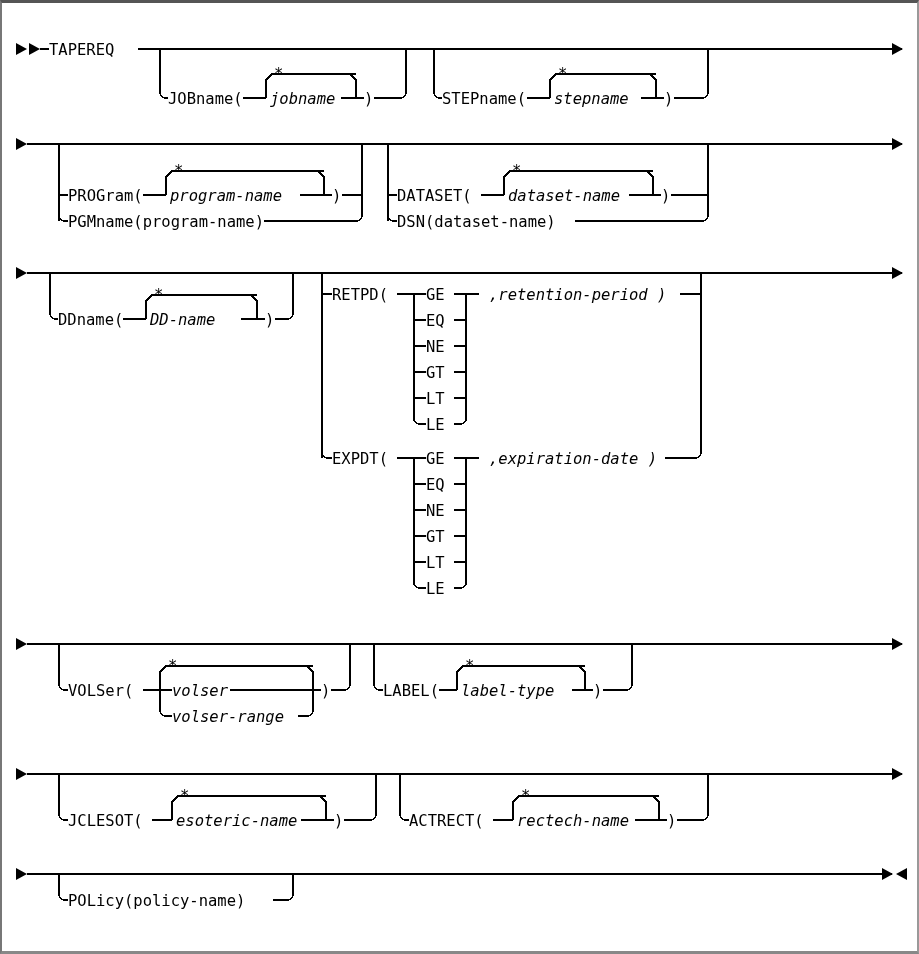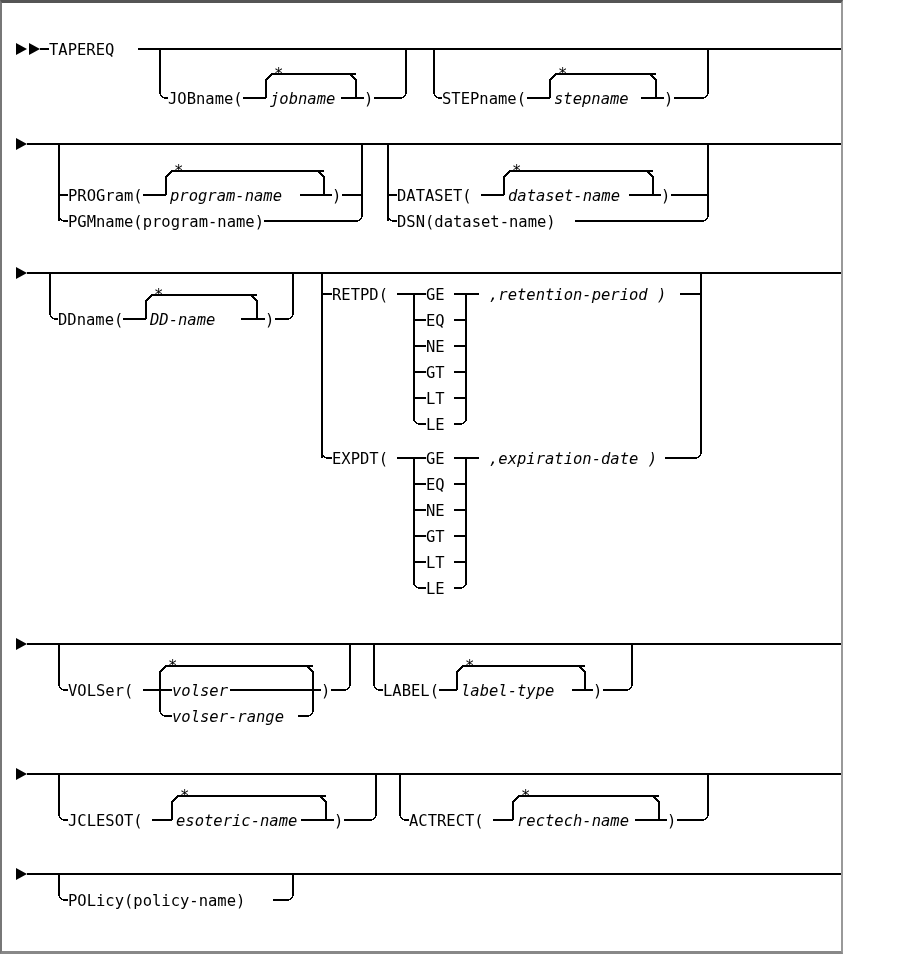--- a/index.html
+++ b/index.html
@@ -2,21 +2,21 @@
 <html><head>
 <meta charset="utf-8">
 <style>
   html, body {
     margin: 0;
     padding: 0;
     background: #ffffff;
   }
   #page {
     position: relative;
-    width: 843px;
+    width: 919px;
     height: 954px;
     background: #ffffff;
     border-top: 3px solid #555555;
     border-bottom: 3px solid #888888;
     border-left: 2px solid #777777;
     border-right: 2px solid #999999;
     box-sizing: border-box;
     overflow: hidden;
     font-family: "DejaVu Sans Mono", monospace;
     padding-left: 40px;

